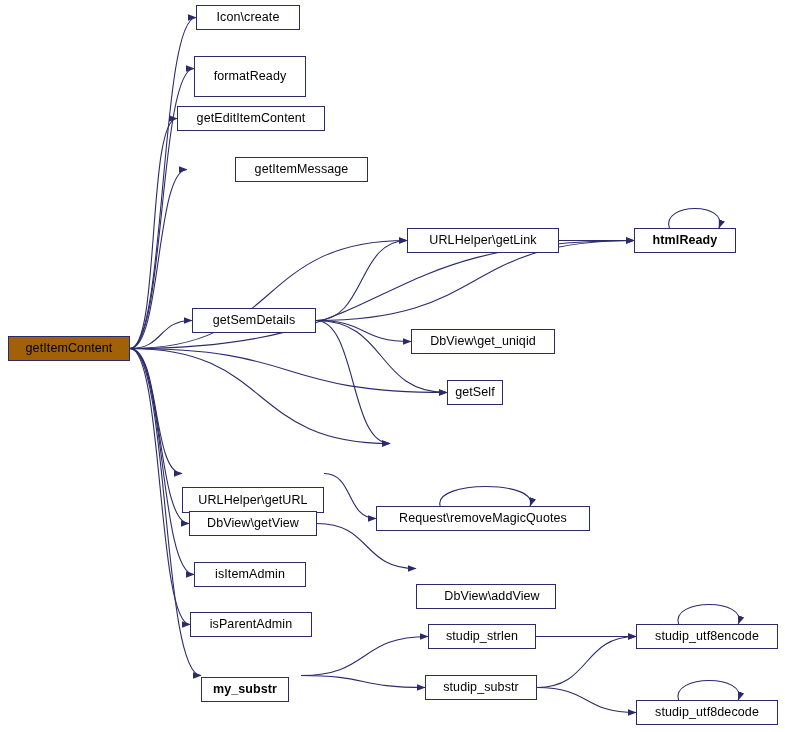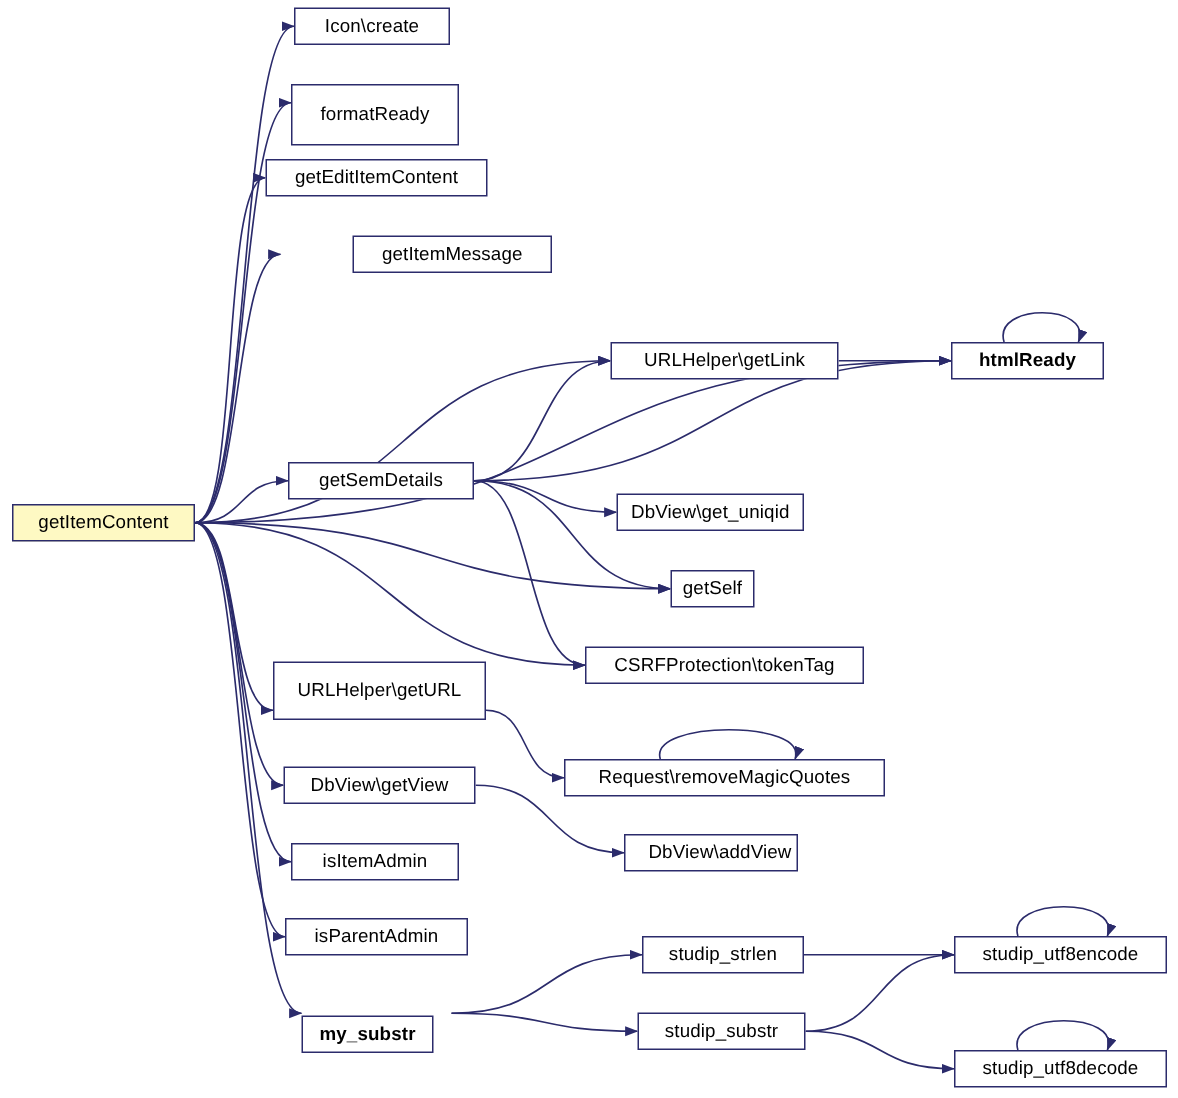--- a/index.html
+++ b/index.html
@@ -32,21 +32,21 @@
     color: #000000;
     font-size: 12.5px;
     line-height: 1;
     display: flex;
     align-items: center;
     justify-content: center;
     white-space: nowrap;
     letter-spacing: 0.1px;
   }
   .node.root {
-    background: #fef9c3;
+    background: #a16207;
     border-color: #2b2b6b;
   }
 </style>
 </head>
 <body>
 
 <div id="callgraph">
   <svg id="edges" viewBox="0 0 785 732">
     <defs>
       <marker id="arrow" markerWidth="9" markerHeight="9" refX="7.5" refY="3" orient="auto" markerUnits="strokeWidth">
@@ -88,27 +88,26 @@
       </g>
   </svg>
 <div class="node root" style="left: 8px; top: 336px; width: 122px; height: 25px;">getItemContent</div>
     <div class="node" style="left: 196px; top: 5px; width: 104px; height: 25px;">Icon\create</div>
     <div class="node" style="left: 194px; top: 56px; width: 112px; height: 41px;">formatReady</div>
     <div class="node" style="left: 177px; top: 106px; width: 148px; height: 25px;">getEditItemContent</div>
     <div class="node" style="left: 187px; top: 157px; width: 133px; height: 25px; margin-left: 48px;">getItemMessage</div>
     <div class="node" style="left: 407px; top: 228px; width: 152px; height: 25px;">URLHelper\getLink</div>
     <div class="node" style="left: 634px; top: 228px; width: 102px; height: 25px; font-weight: bold;">htmlReady</div>
     <div class="node" style="left: 192px; top: 308px; width: 124px; height: 25px;">getSemDetails</div>
-    <div class="node" style="left: 411px; top: 329px; width: 125px; height: 25px;">DbView\get_uniqid</div>
+    <div class="node" style="left: 411px; top: 329px; width: 144px; height: 25px;">DbView\get_uniqid</div>
     <div class="node" style="left: 447px; top: 380px; width: 56px; height: 25px;">getSelf</div>
-    <div class="node" style="left: 390px; top: 431px; width: 186px; height: 25px;">CSRFProtection\tokenTag</div>
-    <div class="node" style="left: 182px; top: 441px; width: 142px; height: 39px;">URLHelper\getURL</div>
+    <div class="node" style="left: 182px; top: 487px; width: 142px; height: 26px;">URLHelper\getURL</div>
     <div class="node" style="left: 376px; top: 506px; width: 214px; height: 25px;">Request\removeMagicQuotes</div>
     <div class="node" style="left: 189px; top: 511px; width: 128px; height: 25px; text-align: center;">DbView\getView</div>
-    <div class="node" style="left: 416px; top: 556px; width: 116px; height: 25px; padding-left: 12px;">DbView\addView</div>
+    <div class="node" style="left: 416px; top: 584px; width: 140px; height: 25px; padding-left: 12px;">DbView\addView</div>
     <div class="node" style="left: 194px; top: 562px; width: 112px; height: 25px;">isItemAdmin</div>
     <div class="node" style="left: 190px; top: 612px; width: 122px; height: 25px;">isParentAdmin</div>
     <div class="node" style="left: 428px; top: 624px; width: 108px; height: 25px;">studip_strlen</div>
     <div class="node" style="left: 636px; top: 624px; width: 142px; height: 25px;">studip_utf8encode</div>
     <div class="node" style="left: 201px; top: 677px; width: 88px; height: 25px; font-weight: bold;">my_substr</div>
     <div class="node" style="left: 425px; top: 675px; width: 112px; height: 25px;">studip_substr</div>
     <div class="node" style="left: 636px; top: 700px; width: 142px; height: 25px;">studip_utf8decode</div>
   </div>
 
 </body></html>

